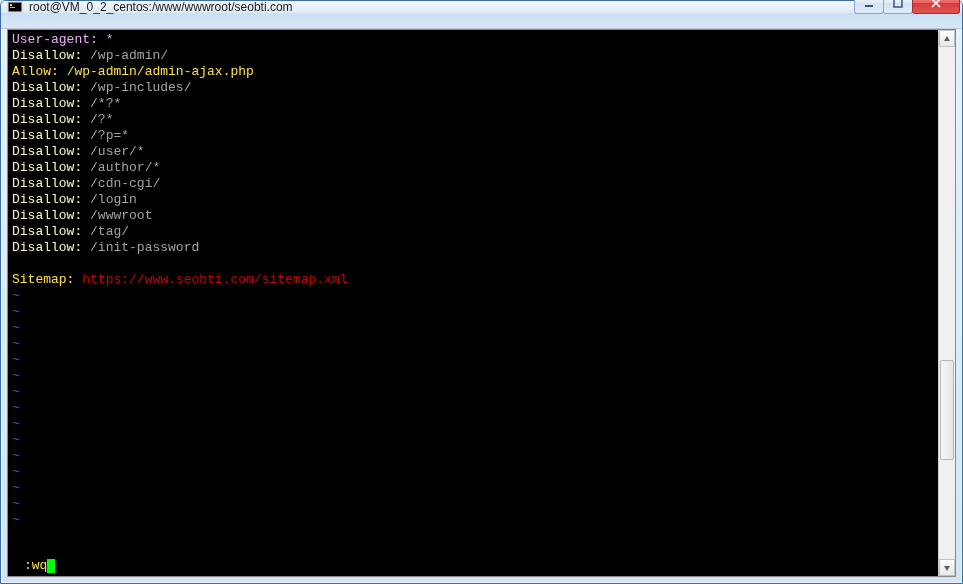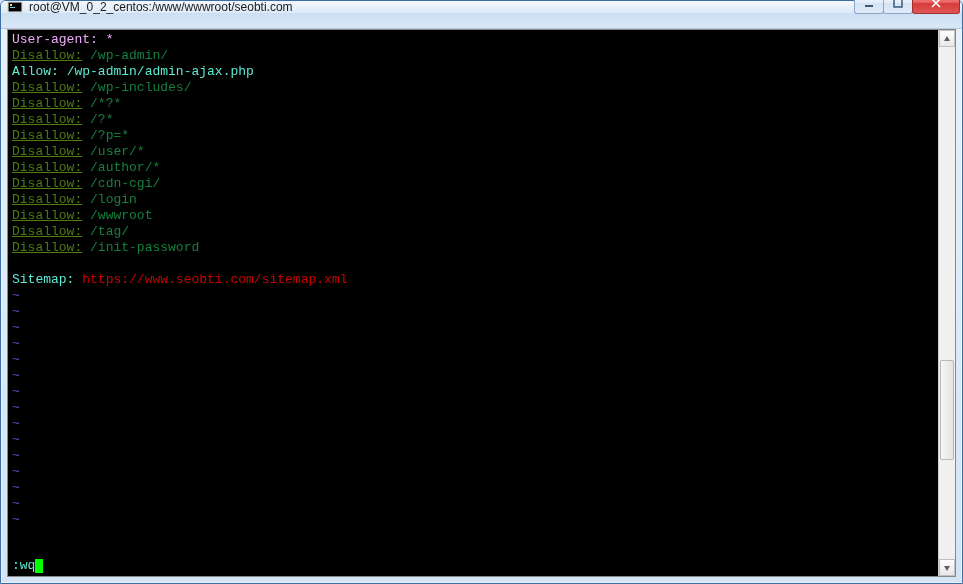--- a/index.html
+++ b/index.html
@@ -110,37 +110,37 @@
   .scroll-thumb {
     position: absolute;
     left: 1px; right: 1px;
     top: 330px;
     height: 100px;
     background: linear-gradient(to right,#f6f6f6,#e4e4e4);
     border: 1px solid #b8b8b8;
     border-radius: 2px;
   }
   .c-green { color: #f0abfc; }
-  .c-yellow { color: #4d7c0f; text-decoration: underline; }
-  .c-white { color: #5eead4; }
-  .c-magenta { color: #15803d; }
+  .c-yellow { color: #fef9c3; }
+  .c-white { color: #fde047; }
+  .c-magenta { color: #a3a3a3; }
   .c-red { color: #cd0000; margin-top: 44px; }
   .c-tilde { color: #7c3fcd; }
   .cursor {
     background: #00ff00;
     color: #000;
     display: inline-block;
     width: 8px;
     height: 14px;
     vertical-align: text-bottom;
   }
   .cmdline {
     position: absolute;
     bottom: 2px;
-    left: 4px;
+    left: 16px;
   }
 </style>
 </head>
 <body>
 
 <div class="window">
   <div class="titlebar">
     <span class="icon">
       <svg viewBox="0 0 16 16">
           <rect x="1" y="3" width="14" height="10" fill="#333" stroke="#ccc"></rect>

